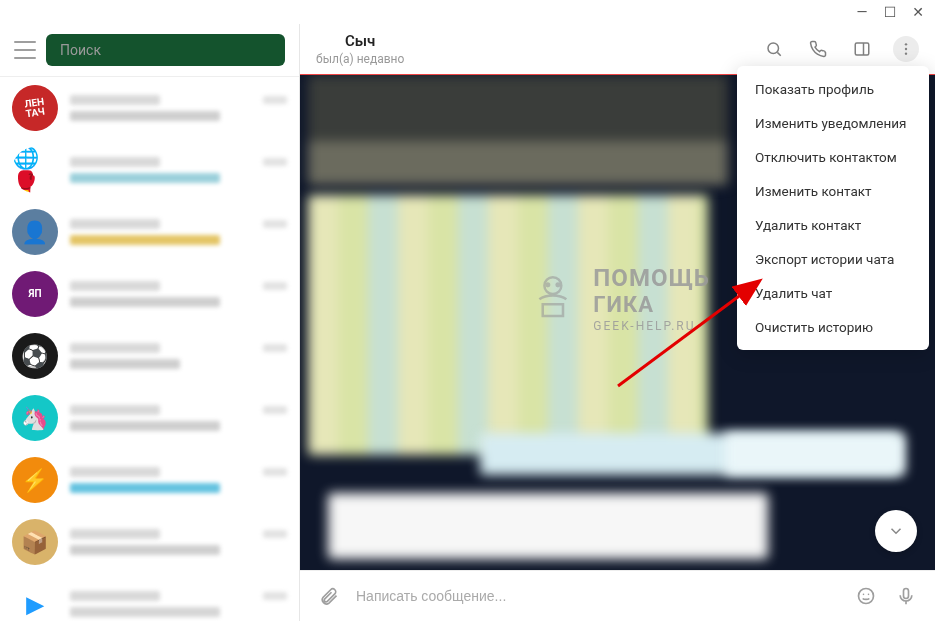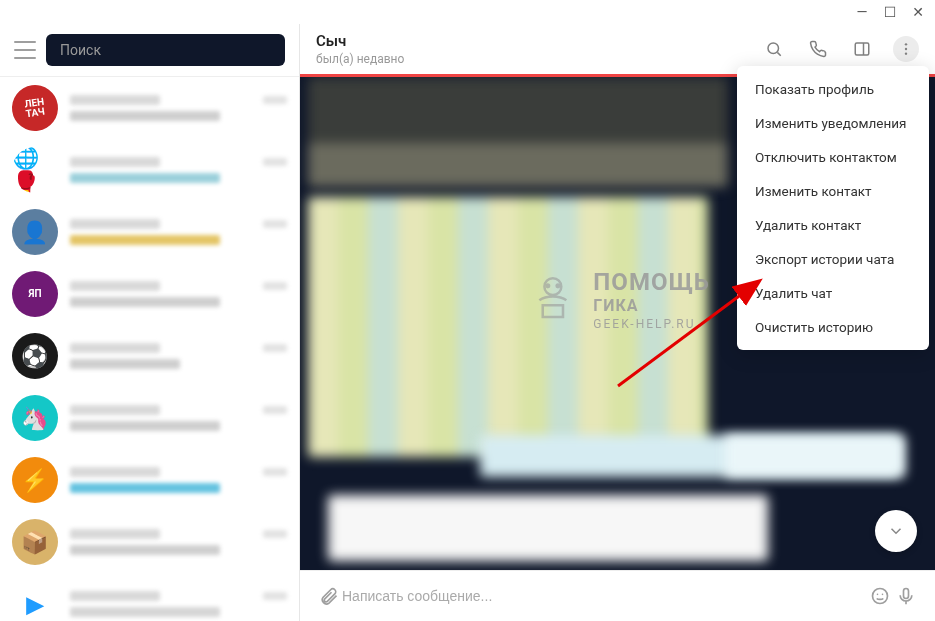--- a/index.html
+++ b/index.html
@@ -44,21 +44,21 @@
     border-bottom: 1px solid #eee;
   }
   .hamburger {
     width: 22px; height: 18px;
     display: flex; flex-direction: column; justify-content: space-between;
     cursor: pointer;
   }
   .hamburger div { height: 2px; background: #9e9e9e; border-radius: 2px; }
   .search-box {
     flex: 1;
-    background: #0f172a;
+    background: #14532d;
     border-radius: 6px;
     padding: 8px 14px;
     color: #999;
     font-size: 14px;
   }
   .chat-list { flex: 1; overflow-y: auto; }
   .chat-item {
     display: flex;
     align-items: center;
     gap: 12px;
@@ -94,21 +94,22 @@
     flex: 1;
     display: flex;
     flex-direction: column;
     position: relative;
   }
   .chat-header {
     display: flex;
     align-items: center;
     justify-content: space-between;
     padding: 8px 16px;
-    border-bottom: 3px solid #ef4444;
+    border-bottom: 1px solid #ef4444;
+    text-align: center;
   }
   .chat-title h1 { font-size: 15px; font-weight: 600; }
   .chat-title .status { font-size: 12px; color: #999; margin-top: 2px; }
   .header-actions { display: flex; align-items: center; gap: 18px; color: #808080; }
   .icon-btn { cursor: pointer; display: flex; align-items: center; justify-content: center; width: 26px; height: 26px; }
   .icon-btn.more { background: #ececec; border-radius: 50%; }
   .messages {
     flex: 1;
     background: #0f172a;
     position: relative;
@@ -127,36 +128,37 @@
     display: flex;
     align-items: center;
     gap: 14px;
     color: #9a9a9a;
     opacity: 0.85;
     pointer-events: none;
   }
   .watermark svg { opacity: 0.7; }
   .watermark .wm-text { display: flex; flex-direction: column; }
   .watermark .wm-line1 { font-size: 24px; font-weight: 700; letter-spacing: 1px; }
-  .watermark .wm-line2 { font-size: 16px; font-weight: 700; letter-spacing: 1px; }
+  .watermark .wm-line2 { font-size: 22px; font-weight: 700; letter-spacing: 1px; }
   .watermark .wm-line3 { font-size: 12px; letter-spacing: 2px; margin-top: 2px; }
   .scroll-down {
     position: absolute;
     right: 18px; bottom: 18px;
     width: 42px; height: 42px;
     background: #fff;
     border-radius: 50%;
     box-shadow: 0 2px 6px rgba(0,0,0,0.2);
     display: flex; align-items: center; justify-content: center;
     color: #888;
     cursor: pointer;
   }
   .composer {
     display: flex;
     align-items: center;
+    gap: 14px;
     padding: 12px 16px;
     border-top: 1px solid #eee;
     color: #9e9e9e;
   }
   .composer input {
     flex: 1;
     border: none;
     outline: none;
     font-size: 14px;
     color: #222;

